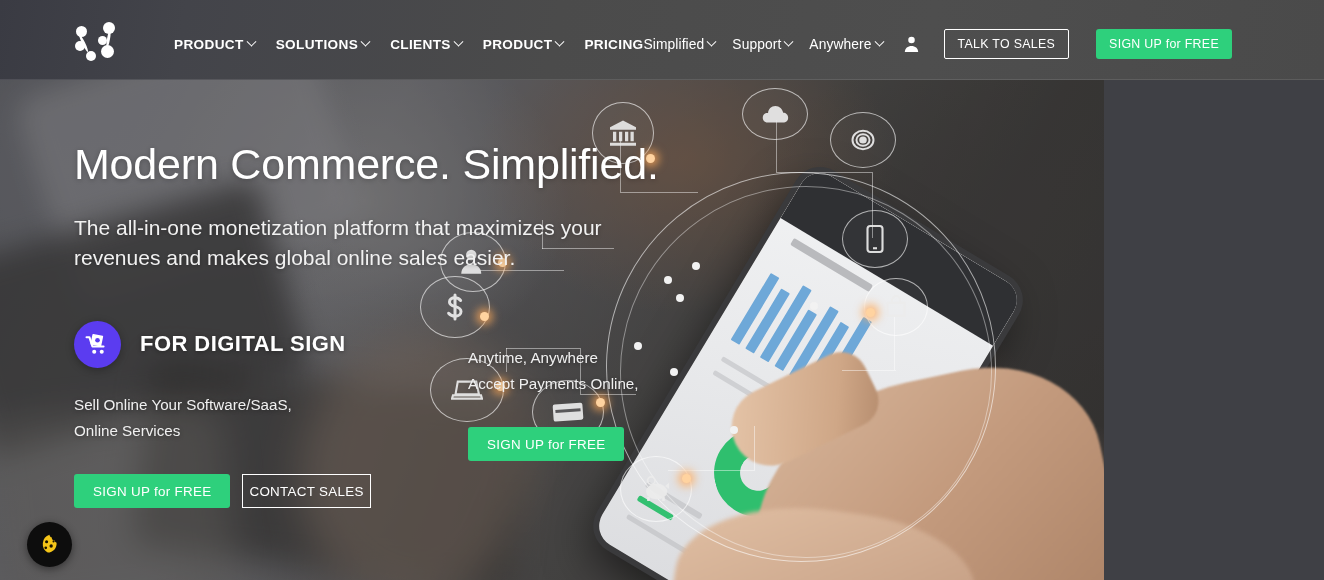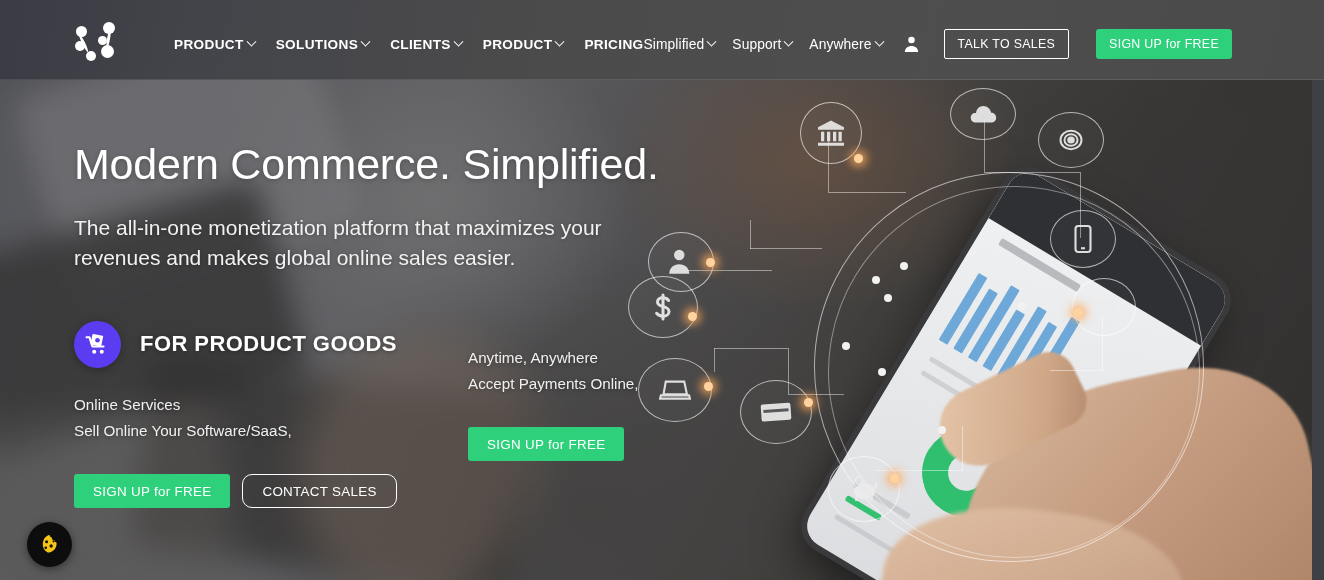--- a/index.html
+++ b/index.html
@@ -99,21 +99,21 @@
     margin-left:4px;
   }
   .btn-green{
     height:30px; padding:0 13px; font-size:12.4px; color:#fff;
     background:#2ed07c; border:none; border-radius:3px; margin-left:10px;
   }
 
   
   .hero{
     position:absolute; top:80px; left:0;
-    width:1312px; height:500px; overflow:hidden;
+    width:1104px; height:500px; overflow:hidden;
     background:#c2410c;
   }
   
   .hero-photo{ position:absolute; inset:0; }
   .bg-l1{ position:absolute; inset:0;
     background:
       radial-gradient(ellipse 420px 300px at 6% 18%, #6c6d74 0%, rgba(108,109,116,0) 72%),
       radial-gradient(ellipse 360px 330px at 20% 72%, #7a7a7e 0%, rgba(122,122,126,0) 70%),
       radial-gradient(ellipse 300px 250px at 33% 24%, #8b8a8c 0%, rgba(139,138,140,0) 68%),
       radial-gradient(ellipse 470px 380px at 45% 86%, #4e4c4b 0%, rgba(78,76,75,0) 72%),
@@ -247,22 +247,22 @@
   .col-desc{
     margin-top:24px; font-size:15.2px; color:#f0f0f0;
     line-height:1.72; text-shadow:0 1px 4px rgba(0,0,0,.35);
   }
   .col-btns{ margin-top:30px; display:flex; gap:12px; }
   .btn-lg-green{
     height:34px; padding:0 19px; font-size:13.4px; color:#fff;
     background:#2ed07c; border:none; border-radius:3px;
   }
   .btn-lg-outline{
-    height:34px; padding:0 19px; font-size:13.4px; color:#fff;
-    border:1.6px solid #fff; background:transparent; border-radius:10px;text-align:right;
+    height:34px; padding:0 6px; font-size:13.4px; color:#fff;
+    border:1.6px solid #fff; background:transparent; border-radius:0;text-align:right;
   }
 
   
   .cookie{
     position:absolute; left:27px; bottom:13px;
     width:45px; height:45px; border-radius:50%;
     background:#0d0d0d;
     display:flex; align-items:center; justify-content:center;
     cursor:pointer; z-index:60;
     box-shadow:0 2px 8px rgba(0,0,0,.45);
@@ -502,25 +502,25 @@
               <svg width="27" height="27" viewBox="0 0 28 28" fill="none">
                 <g stroke="#fff" stroke-width="1.5" stroke-linejoin="round">
                   <path d="M9.5 3.8l9.6 1.9-2 9.6-9.6-2z" fill="#fff"></path>
                 </g>
                 <circle cx="14" cy="9.6" r="2.4" fill="#5b3cf0"></circle>
                 <path d="M2.6 6.4h3l3.1 9.6h11.6" stroke="#fff" stroke-width="2.1" stroke-linecap="round" stroke-linejoin="round" fill="none"></path>
                 <circle cx="10.6" cy="21.6" r="2.1" fill="#fff"></circle>
                 <circle cx="18.4" cy="21.6" r="2.1" fill="#fff"></circle>
               </svg>
             </span>
-            <span class="col-title">FOR PRODUCT GOODS</span>
+            <span class="col-title">FOR DIGITAL SIGN</span>
           </div>
           <div class="col-desc">
+            <div>Sell Online Your Software/SaaS,</div>
             <div>Online Services</div>
-            <div>Sell Online Your Software/SaaS,</div>
           </div>
           <div class="col-btns">
             <button class="btn btn-lg-green">SIGN UP for FREE</button>
             <button class="btn btn-lg-outline">CONTACT SALES</button>
           </div>
         </div>
 
         <div class="col">
           <div class="col-desc">
             <div>Anytime, Anywhere</div>

